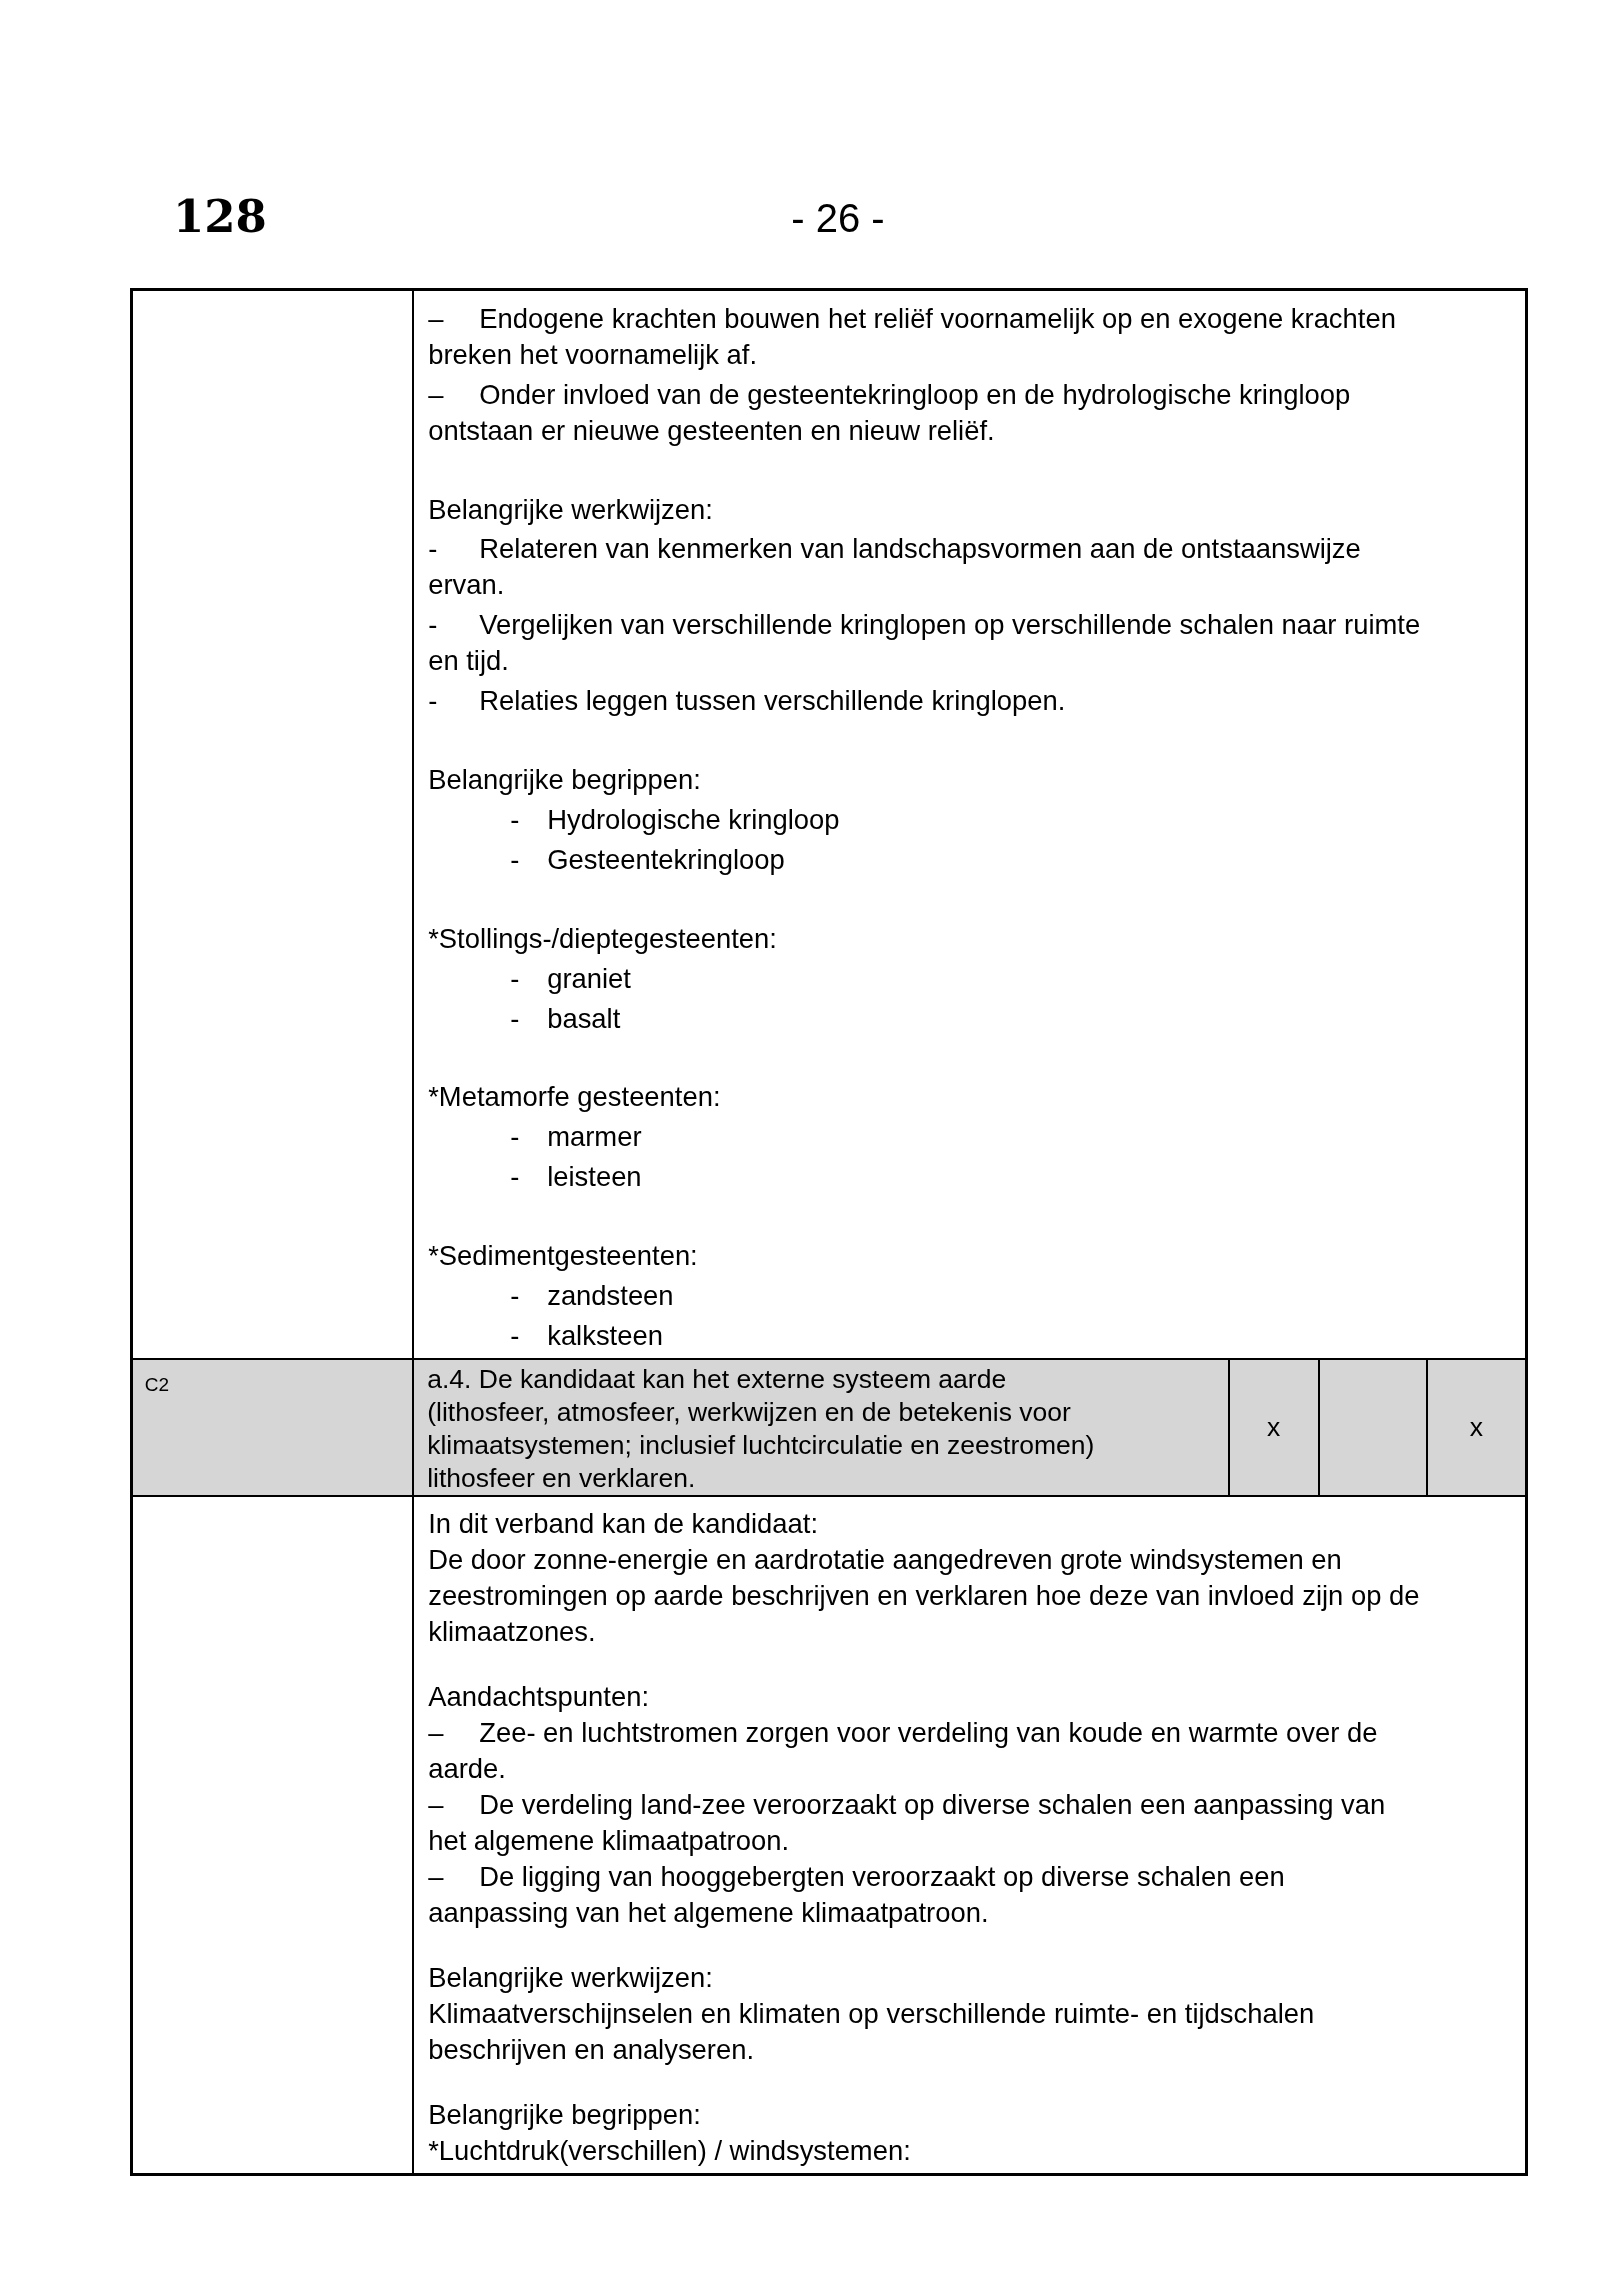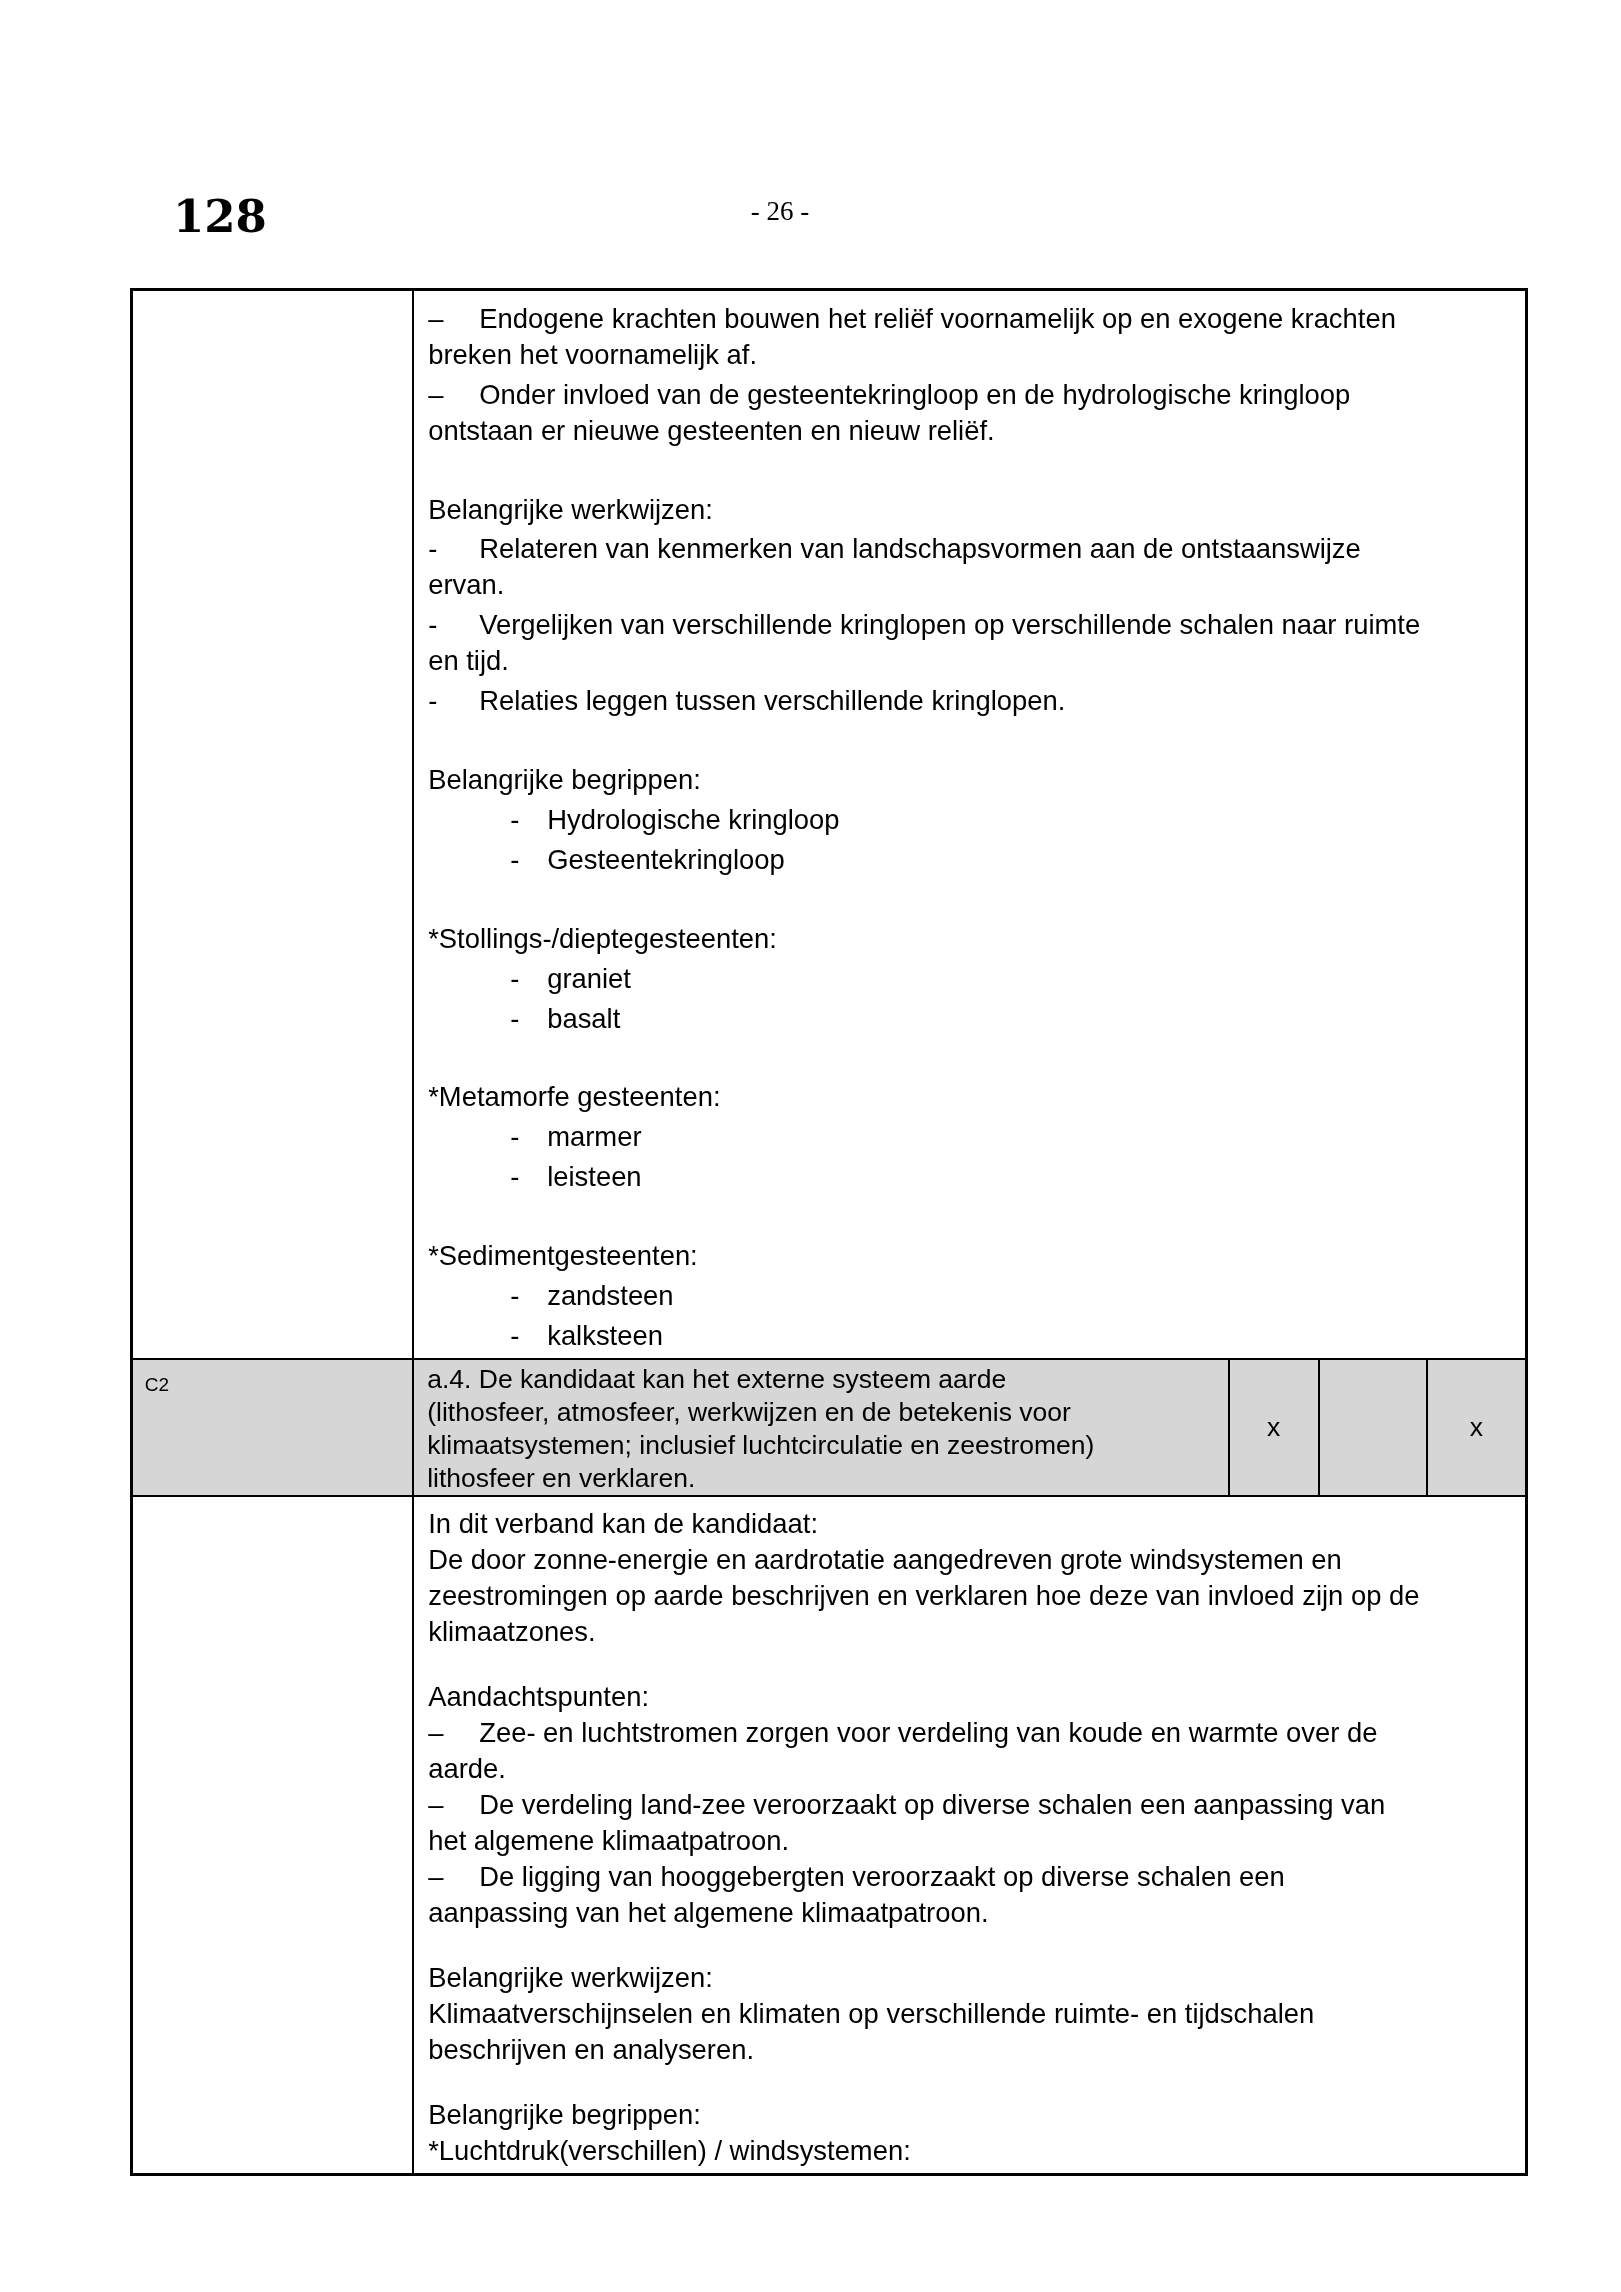--- a/index.html
+++ b/index.html
@@ -10,24 +10,24 @@
     color:#000;
     font-family:"Liberation Sans",sans-serif;
     overflow:hidden;
   }
   .page-number{
     position:absolute;left:165px;top:194px;
     font-family:"DejaVu Serif","Liberation Serif",serif;
     font-weight:bold;font-size:45px;line-height:1;margin-left:8px;
   }
   .header-center{
-    position:absolute;left:692px;top:198px;width:176px;
+    position:absolute;left:750px;top:198px;width:176px;
     text-align:center;
-    font-family:Liberation Serif, serif;
-    font-size:27px;line-height:1;
+    font-family:Liberation Sans, sans-serif;
+    font-size:40px;line-height:1;
   }
   table.spec{
     position:absolute;left:130px;top:288px;
     width:1396px;
     border-collapse:collapse;table-layout:fixed;
     border:3.9px solid #000;
   }
   table.spec td{
     border:2.9px solid #000;
     vertical-align:top;

